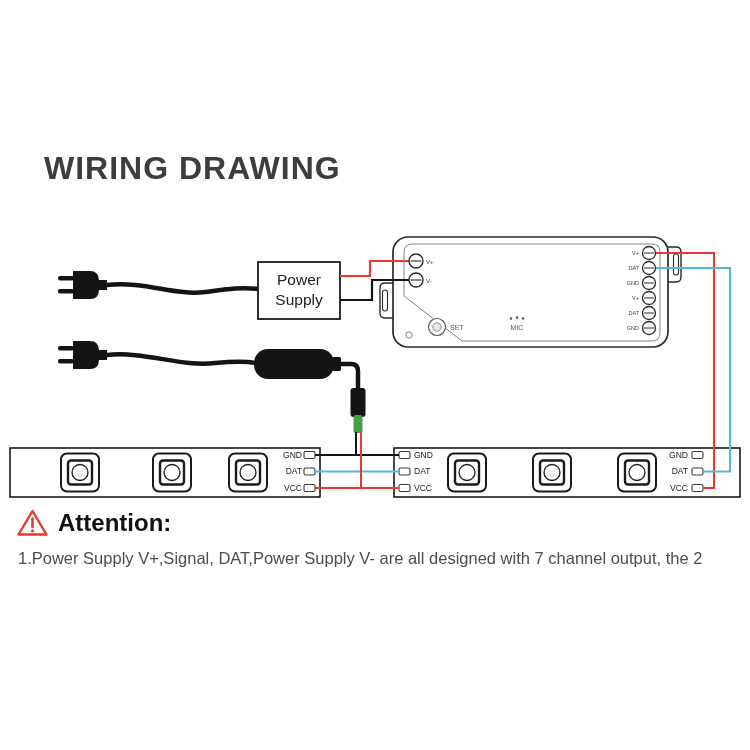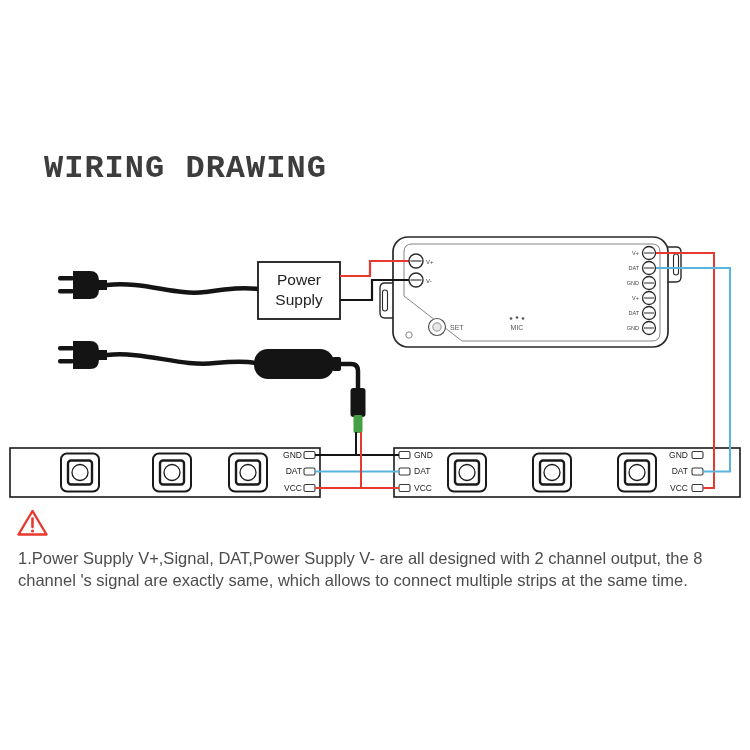--- a/index.html
+++ b/index.html
@@ -1,20 +1,20 @@
 <!DOCTYPE html>
 <html><head>
 <meta charset="utf-8">
 <style>
   html,body{margin:0;padding:0;background:#fff;}
   .canvas{position:relative;width:750px;height:750px;background:#fff;overflow:hidden;
           font-family:"Liberation Sans",sans-serif;}
   .diagram-svg{position:absolute;top:0;left:0;}
   .page-title{position:absolute;left:44px;top:150px;font-size:32px;font-weight:800;
-              color:#3d3d3d;letter-spacing:1px;font-family:Liberation Mono, monospace;}
+              color:#3d3d3d;letter-spacing:1px;}
   .attention-row{position:absolute;left:16px;top:508px;display:flex;align-items:center;gap:9px;}
   .attention-heading{font-size:24px;font-weight:800;color:#111;}
   .notes{position:absolute;left:18px;top:548px;width:726px;font-size:16.5px;line-height:21.5px;
          color:#4d4d4d;white-space:nowrap;}
   svg text{font-family:"Liberation Sans",sans-serif;}
 </style>
 </head>
 <body>
 
 <div class="canvas">
@@ -181,20 +181,20 @@
   </svg>
 
   <div class="page-title">WIRING DRAWING</div>
 
   <div class="attention-row">
     <svg width="33" height="30" viewBox="0 0 33 30">
       <path d="M16.5,3 L30.5,26.5 L2.5,26.5 Z" fill="#fff" stroke="#e8392e" stroke-width="2.4" stroke-linejoin="round"></path>
       <line x1="16.5" y1="10.5" x2="16.5" y2="19" stroke="#e8392e" stroke-width="2.6" stroke-linecap="round"></line>
       <circle cx="16.5" cy="23" r="1.6" fill="#e8392e"></circle>
     </svg>
+    <span class="attention-heading">Attention:</span>
   </div>
 
   <div class="notes">
-    <div>1.Power Supply V+,Signal, DAT,Power Supply V- are all designed with 2 channel output, the 8</div>
-    <div>channel 's signal are exactly same, which allows to connect multiple strips at the same time.</div>
+    <div>1.Power Supply V+,Signal, DAT,Power Supply V- are all designed with 7 channel output, the 2</div>
   </div>
 
 </div>
 
 </body></html>

